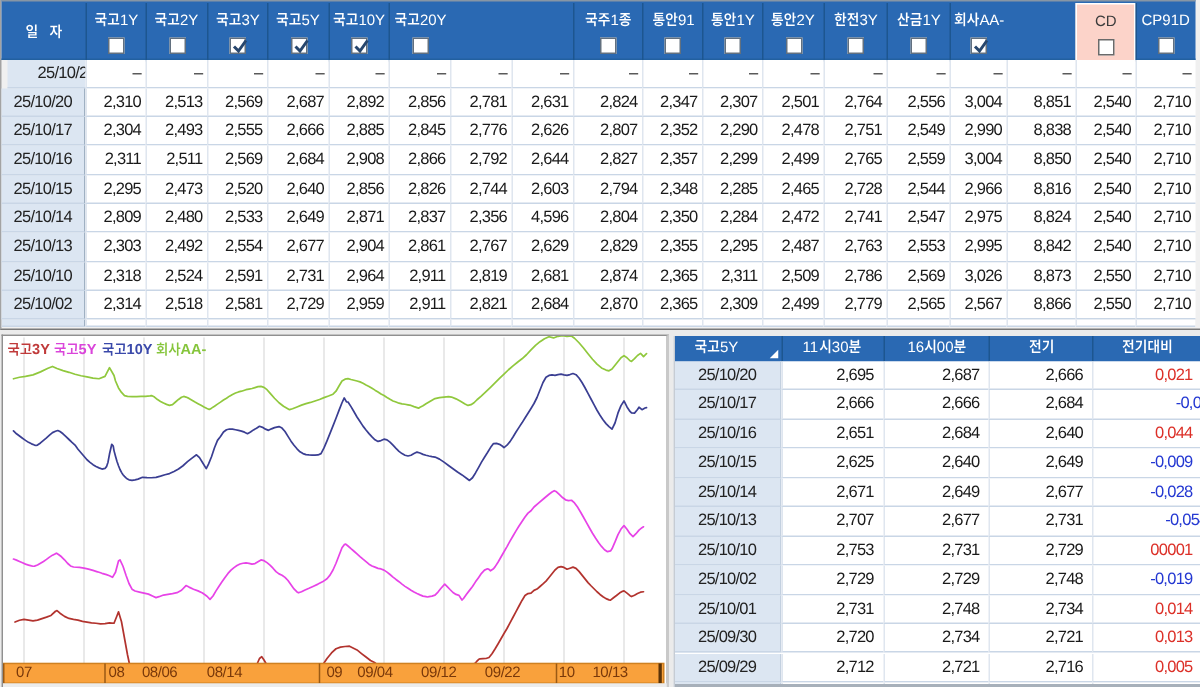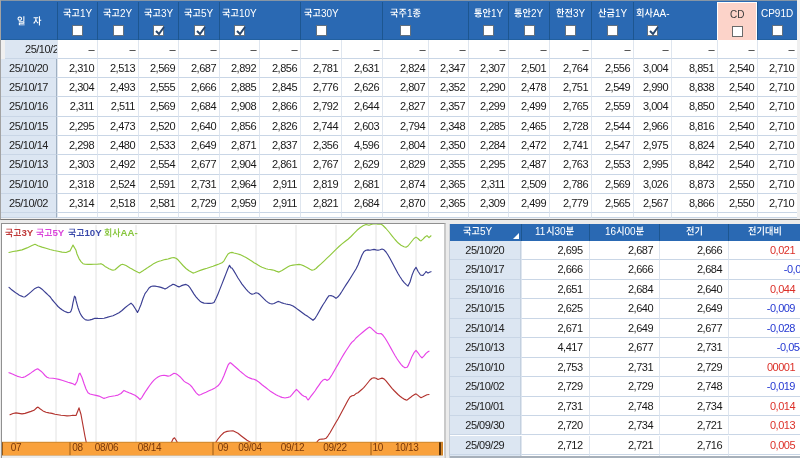--- a/index.html
+++ b/index.html
@@ -117,37 +117,47 @@
             <use href="#kace0" transform="translate(8.46,8.60) scale(0.009200,-0.010000)" fill="#fff"></use>
             <text x="16.93" y="8.60" font-family="Liberation Sans, sans-serif" font-size="10.0px" fill="#fff">10Y</text>
           </svg>
         </div>
         <div class="cbx" style="border-color:#62707f">
           <svg width="14" height="14" viewBox="0 0 14 14">
             <path d="M3 7 L6 10 L11 3" fill="none" stroke="#28476e" stroke-width="2"></path>
           </svg>
         </div>
       </div>
-      <div class="hcell" style="left:299px;width:41px;">
+      <div class="hcell" style="left:258px;width:41px;">
         <div class="hlab">
           <svg class="k" width="34.7" height="12.5" viewBox="0 0 34.7 12.5">
             <use href="#kad6d" transform="translate(0.00,8.60) scale(0.009200,-0.010000)" fill="#fff"></use>
             <use href="#kace0" transform="translate(8.46,8.60) scale(0.009200,-0.010000)" fill="#fff"></use>
-            <text x="16.93" y="8.60" font-family="Liberation Sans, sans-serif" font-size="10.0px" fill="#fff">30Y</text>
+            <text x="16.93" y="8.60" font-family="Liberation Sans, sans-serif" font-size="10.0px" fill="#fff">20Y</text>
           </svg>
         </div>
         <div class="cbx" style="border-color:#62707f"></div>
       </div>
       <div class="hcell" style="left:381px;width:46px;">
         <div class="hlab">
           <svg class="k" width="31.0" height="12.5" viewBox="0 0 31.0 12.5">
             <use href="#kad6d" transform="translate(0.00,8.60) scale(0.009200,-0.010000)" fill="#fff"></use>
             <use href="#kc8fc" transform="translate(8.46,8.60) scale(0.009200,-0.010000)" fill="#fff"></use>
             <text x="16.93" y="8.60" font-family="Liberation Sans, sans-serif" font-size="10.0px" fill="#fff">1</text>
             <use href="#kc885" transform="translate(22.49,8.60) scale(0.009200,-0.010000)" fill="#fff"></use>
+          </svg>
+        </div>
+        <div class="cbx" style="border-color:#62707f"></div>
+      </div>
+      <div class="hcell" style="left:427px;width:40px;">
+        <div class="hlab">
+          <svg class="k" width="28.0" height="12.5" viewBox="0 0 28.0 12.5">
+            <use href="#kd1b5" transform="translate(0.00,8.60) scale(0.009200,-0.010000)" fill="#fff"></use>
+            <use href="#kc548" transform="translate(8.46,8.60) scale(0.009200,-0.010000)" fill="#fff"></use>
+            <text x="16.93" y="8.60" font-family="Liberation Sans, sans-serif" font-size="10.0px" fill="#fff">91</text>
           </svg>
         </div>
         <div class="cbx" style="border-color:#62707f"></div>
       </div>
       <div class="hcell" style="left:467px;width:40px;">
         <div class="hlab">
           <svg class="k" width="29.2" height="12.5" viewBox="0 0 29.2 12.5">
             <use href="#kd1b5" transform="translate(0.00,8.60) scale(0.009200,-0.010000)" fill="#fff"></use>
             <use href="#kc548" transform="translate(8.46,8.60) scale(0.009200,-0.010000)" fill="#fff"></use>
             <text x="16.93" y="8.60" font-family="Liberation Sans, sans-serif" font-size="10.0px" fill="#fff">1Y</text>
@@ -317,21 +327,21 @@
         <div class="dcell" style="left:507px;width:41px">2,465</div>
         <div class="dcell" style="left:548px;width:42px">2,728</div>
         <div class="dcell" style="left:590px;width:42px">2,544</div>
         <div class="dcell" style="left:632px;width:38px">2,966</div>
         <div class="dcell" style="left:670px;width:46px">8,816</div>
         <div class="dcell" style="left:716px;width:40px">2,540</div>
         <div class="dcell" style="left:756px;width:40px">2,710</div>
       </div>
       <div class="drow" style="top:96.50px">
         <div class="dcell date" style="left:0;width:56px">25/10/14</div>
-        <div class="dcell" style="left:56px;width:40px">2,298</div>
+        <div class="dcell" style="left:56px;width:40px">2,809</div>
         <div class="dcell" style="left:96px;width:41px">2,480</div>
         <div class="dcell" style="left:137px;width:40px">2,533</div>
         <div class="dcell" style="left:177px;width:41px">2,649</div>
         <div class="dcell" style="left:218px;width:40px">2,871</div>
         <div class="dcell" style="left:258px;width:41px">2,837</div>
         <div class="dcell" style="left:299px;width:41px">2,356</div>
         <div class="dcell" style="left:340px;width:41px">4,596</div>
         <div class="dcell" style="left:381px;width:46px">2,804</div>
         <div class="dcell" style="left:427px;width:40px">2,350</div>
         <div class="dcell" style="left:467px;width:40px">2,284</div>
@@ -559,21 +569,21 @@
     </div>
     <div class="rrow" style="top:95.30px">
       <div class="rcell date" style="left:0;width:70.5px">25/10/14</div>
       <div class="rcell" style="left:70.5px;width:68px">2,671</div>
       <div class="rcell" style="left:138.5px;width:70.5px">2,649</div>
       <div class="rcell" style="left:209.0px;width:69px">2,677</div>
       <div class="rcell" style="left:278.0px;width:73px;color:#2438d2">-0,028</div>
     </div>
     <div class="rrow" style="top:114.75px">
       <div class="rcell date" style="left:0;width:70.5px">25/10/13</div>
-      <div class="rcell" style="left:70.5px;width:68px">4,417</div>
+      <div class="rcell" style="left:70.5px;width:68px">2,707</div>
       <div class="rcell" style="left:138.5px;width:70.5px">2,677</div>
       <div class="rcell" style="left:209.0px;width:69px">2,731</div>
       <div class="rcell" style="left:278.0px;width:83px;color:#2438d2">-0,054</div>
     </div>
     <div class="rrow" style="top:134.20px">
       <div class="rcell date" style="left:0;width:70.5px">25/10/10</div>
       <div class="rcell" style="left:70.5px;width:68px">2,753</div>
       <div class="rcell" style="left:138.5px;width:70.5px">2,731</div>
       <div class="rcell" style="left:209.0px;width:69px">2,729</div>
       <div class="rcell" style="left:278.0px;width:73px;color:#dc3028">00001</div>

